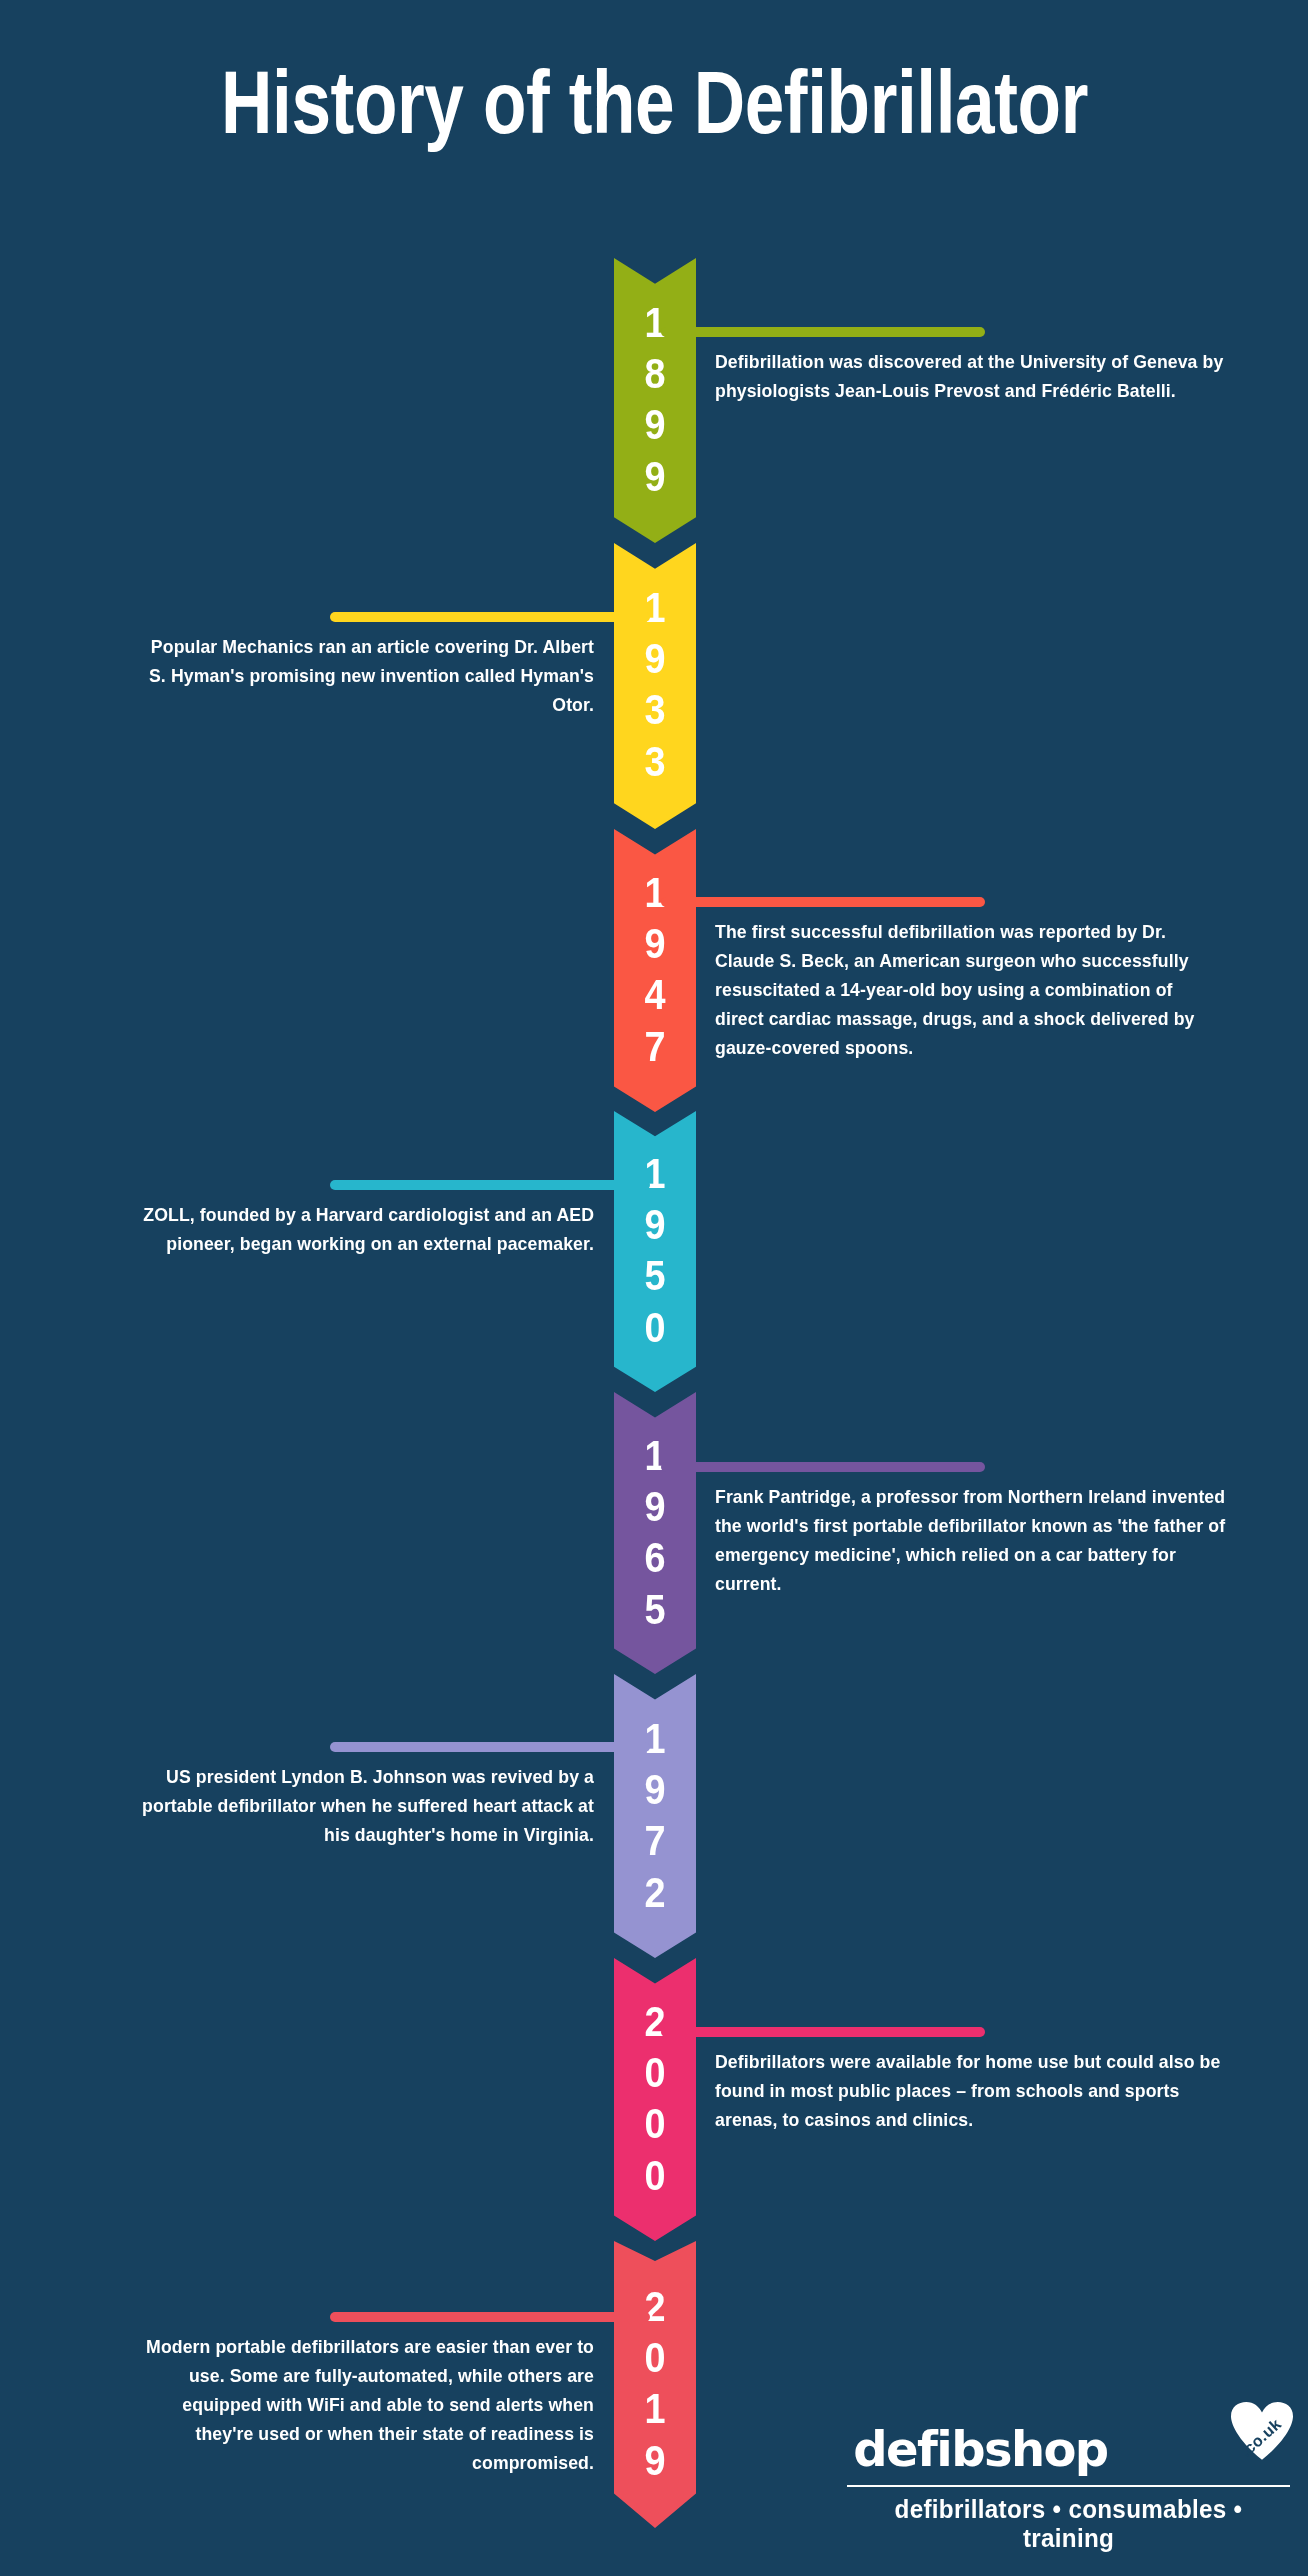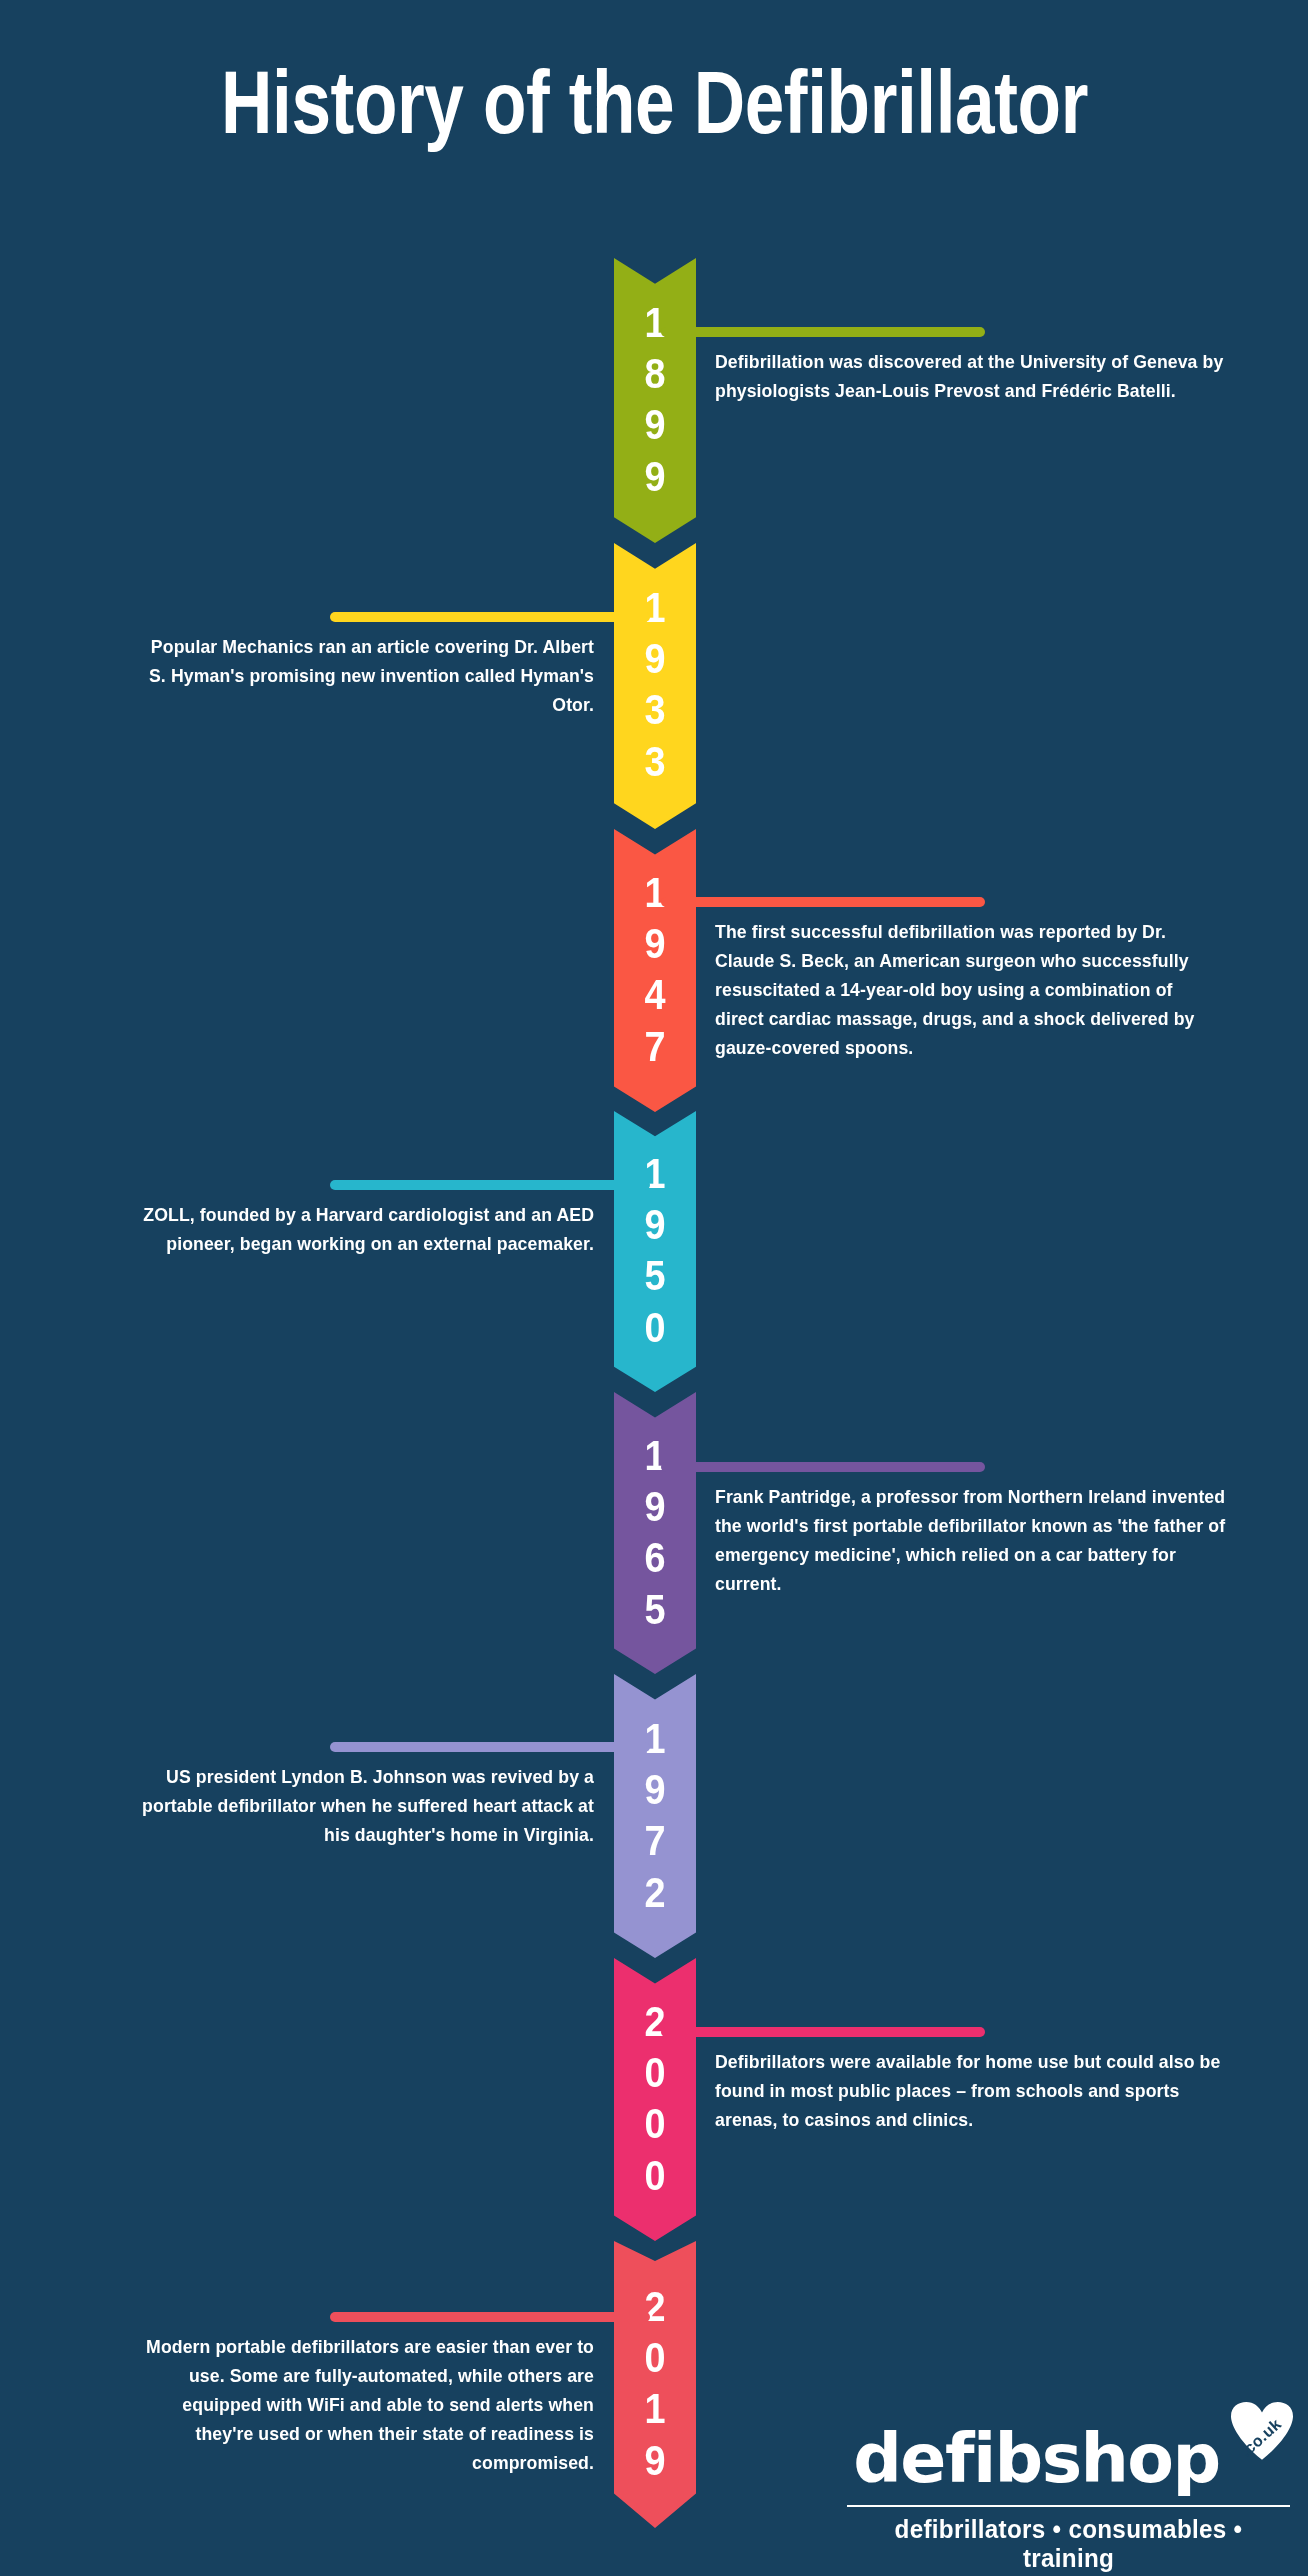--- a/index.html
+++ b/index.html
@@ -79,21 +79,21 @@
 
   
   #logo{
     position:absolute;
     left:847px; top:2425px;
     width:443px;
   }
   #logo-wordmark{
     position:relative;
     color:#FFFFFF;
-    font-size:68px;
+    font-size:48px;
     line-height:1.0;
     font-weight:bold;
     letter-spacing:-1.6px;
     font-family:"DejaVu Sans", sans-serif;
     padding-left:6.3px;
   }
   #logo-heart{
     position:absolute;
     right:-3.2px; top:-23px;
     width:62px; height:59px;

